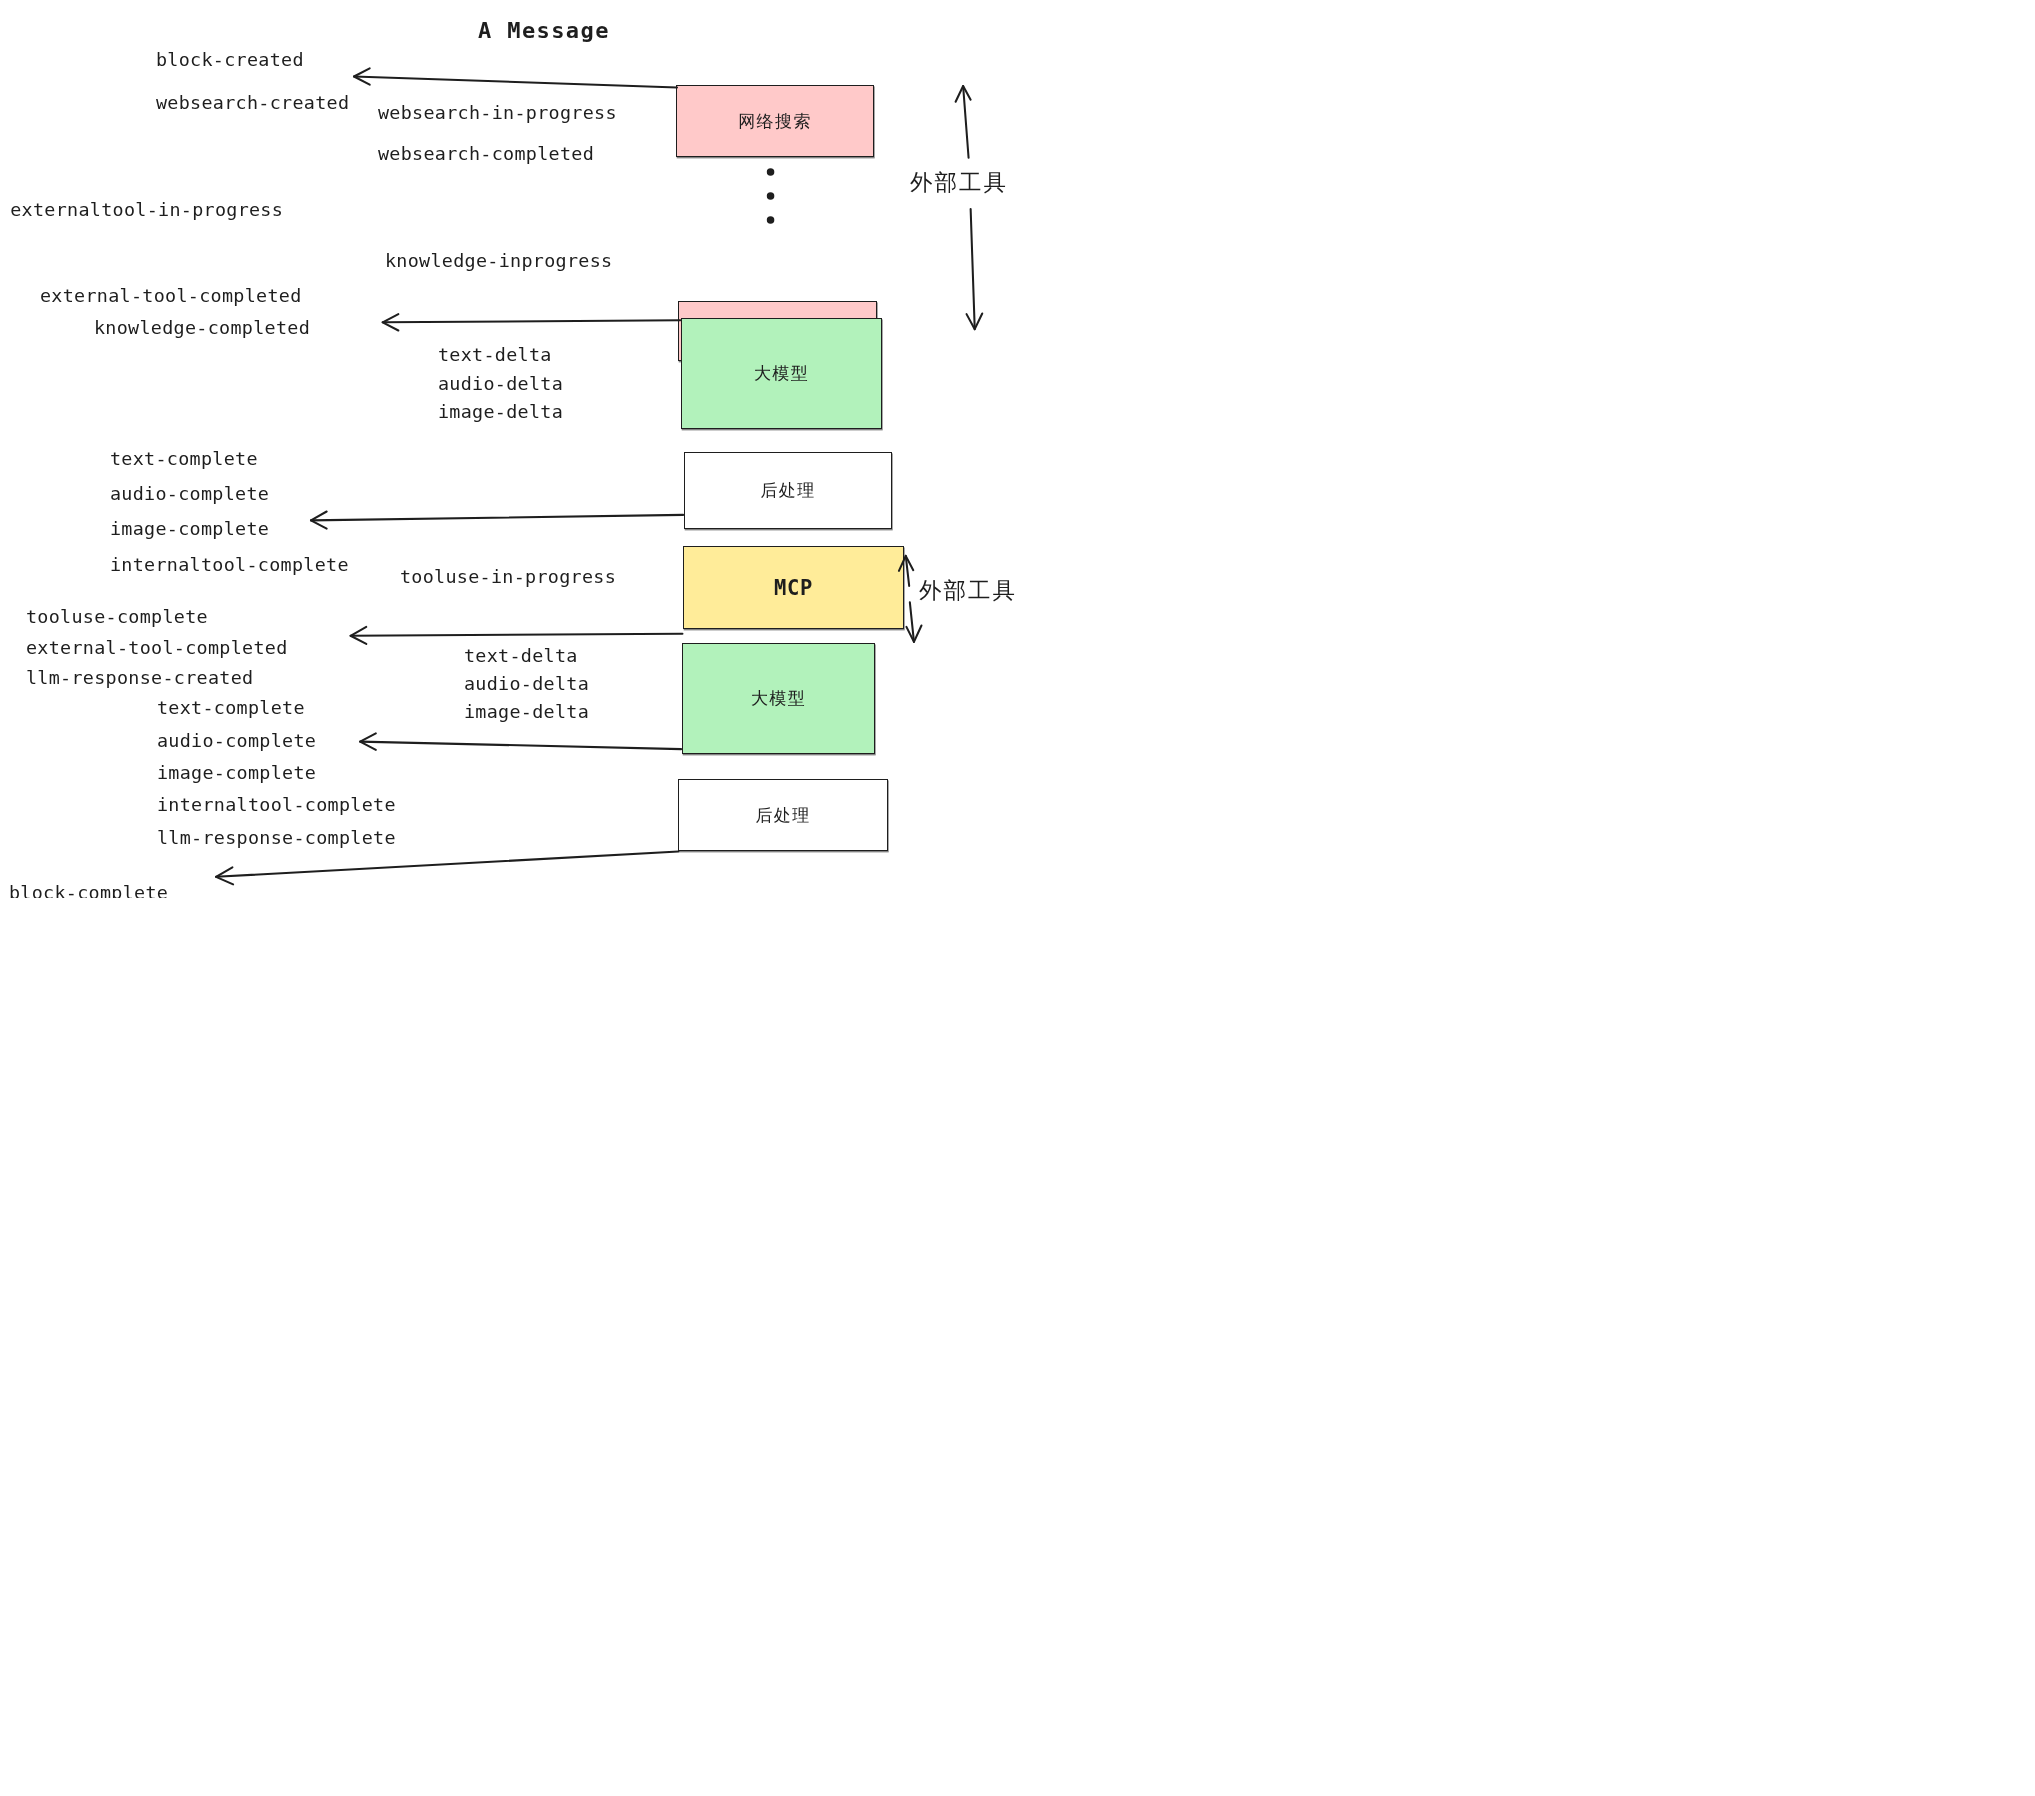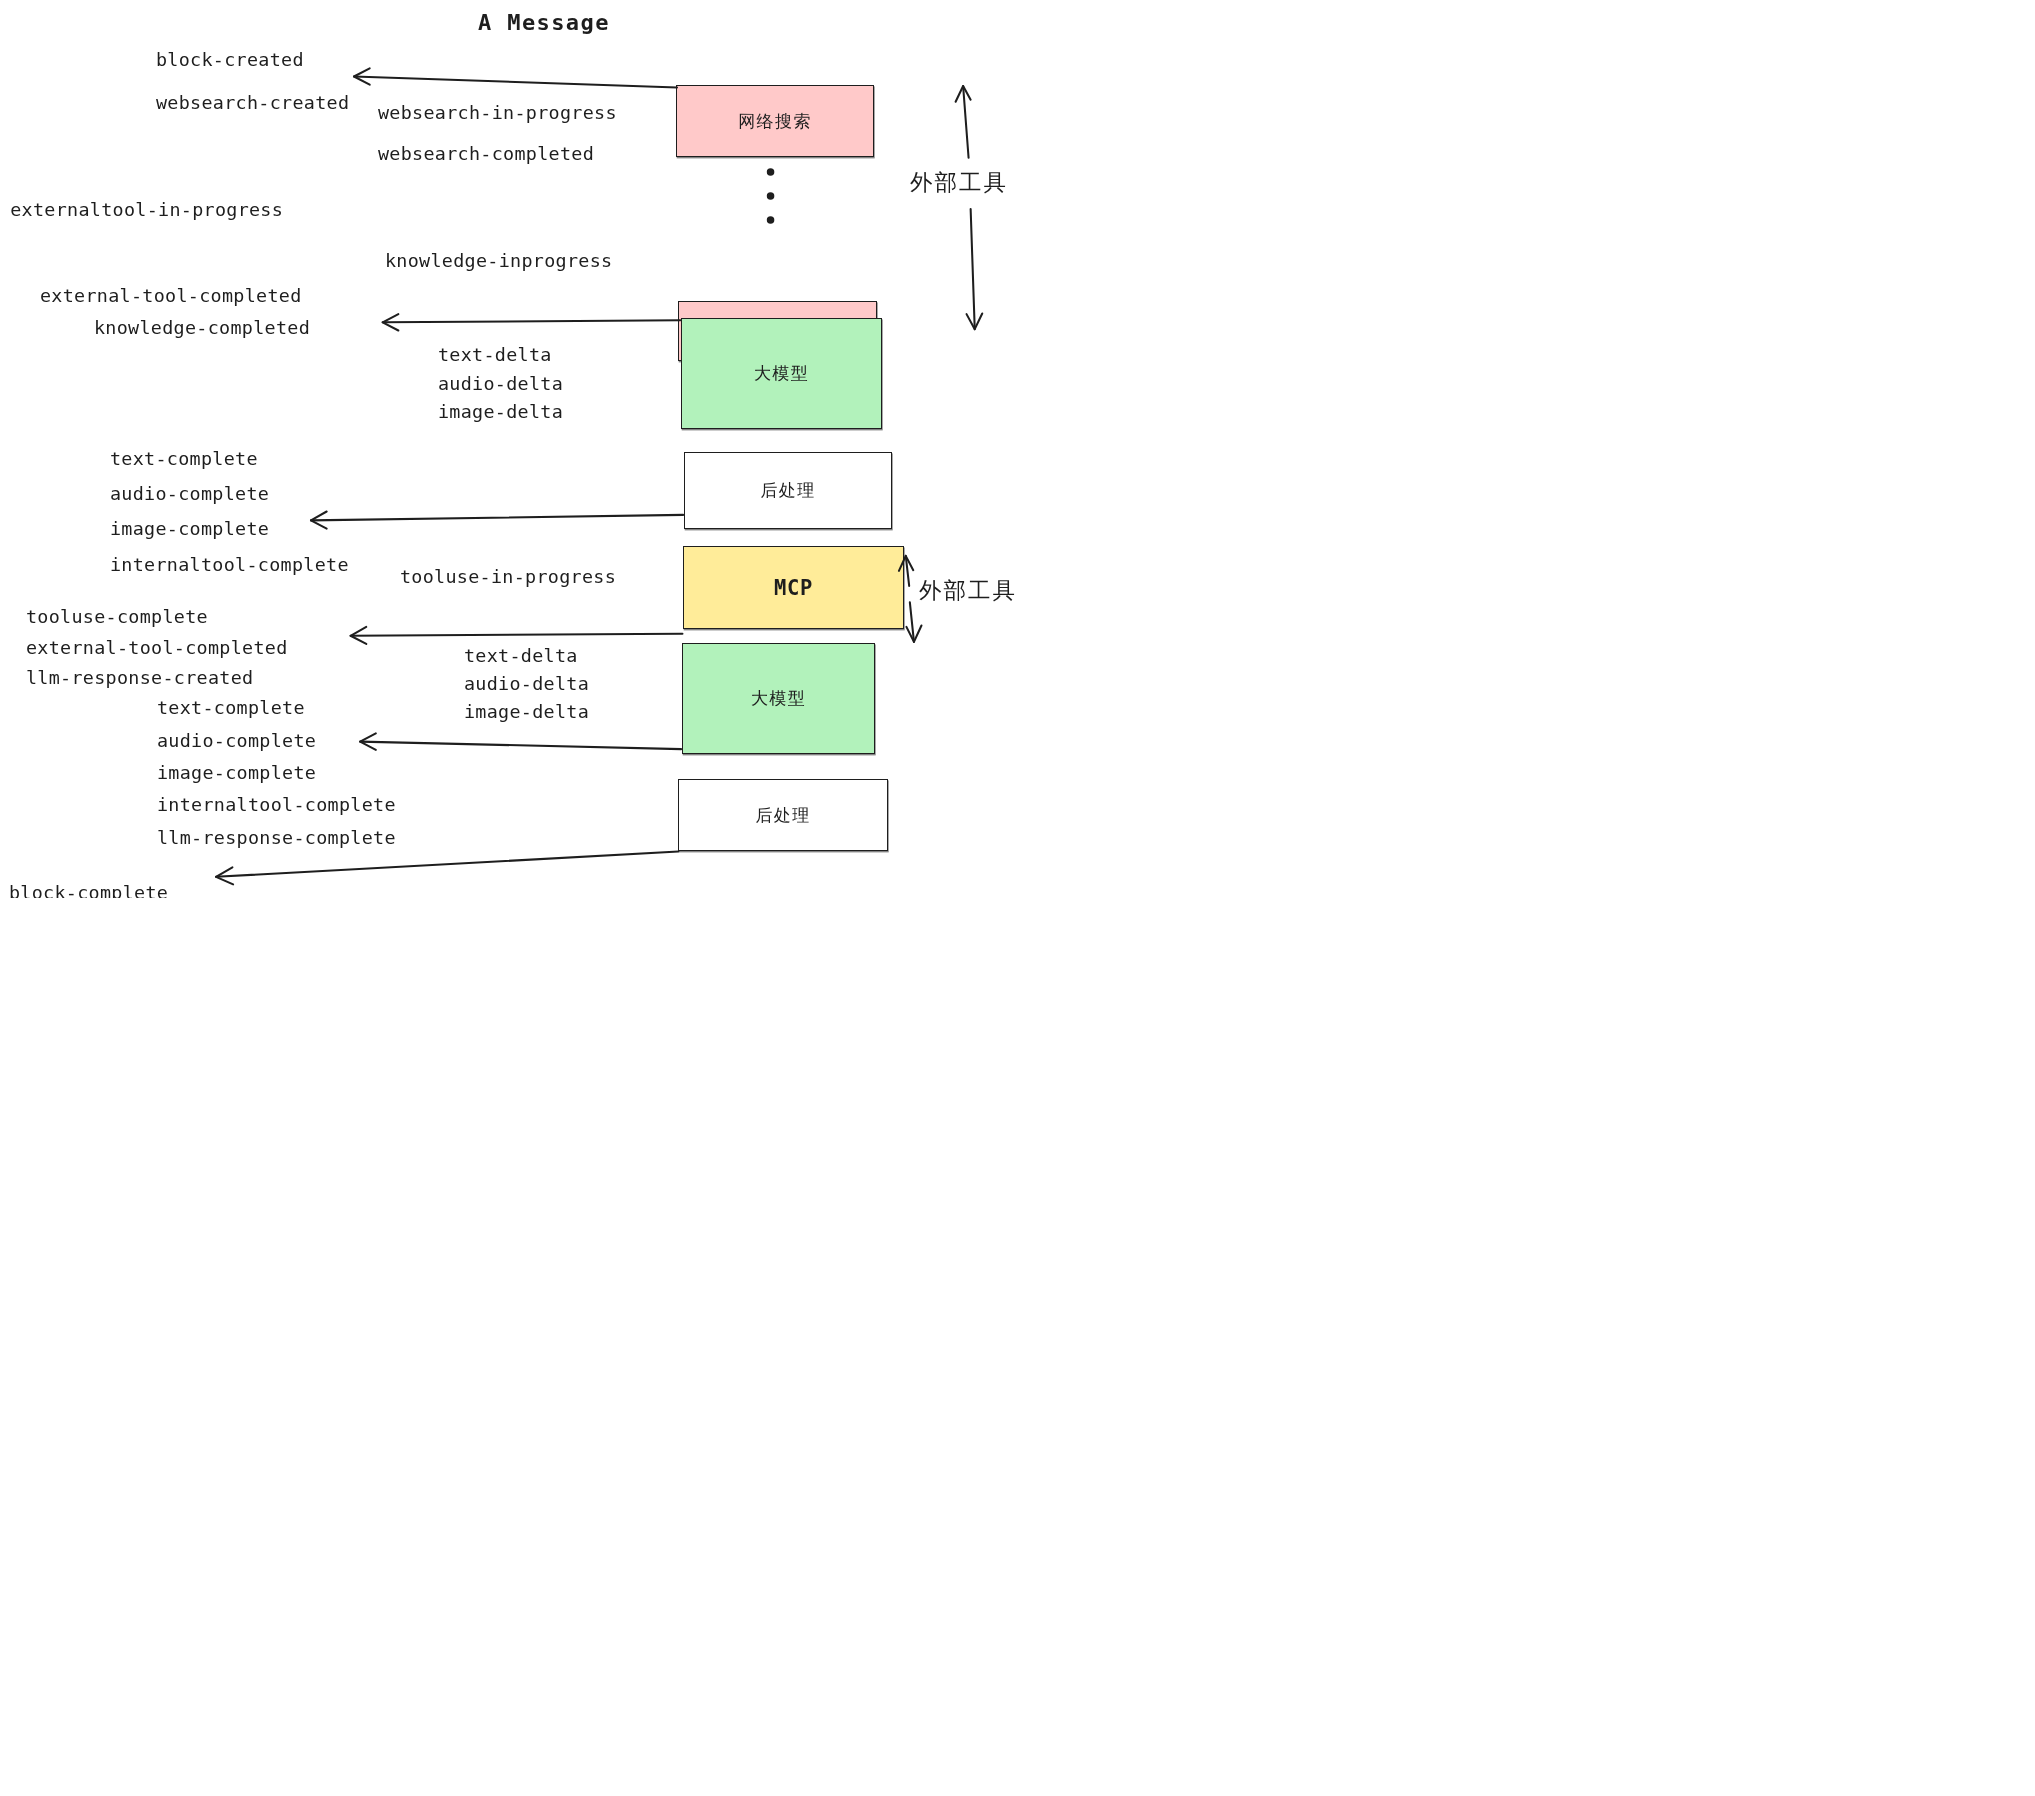--- a/index.html
+++ b/index.html
@@ -9,20 +9,21 @@
     background:#ffffff;
     font-family:"DejaVu Sans Mono", monospace;
     color:#1e1e1e;
     overflow:hidden;
   }
   .title{
     position:absolute;
     font-size:22px;font-weight:bold;
     letter-spacing:1.4px;
     white-space:nowrap;
+    margin-top:8px;
   }
   .evt{
     position:absolute;
     font-size:18.4px;
     letter-spacing:0.3px;
     white-space:nowrap;
   }
   .box{
     position:absolute;
     border:1.7px solid #1e1e1e;

